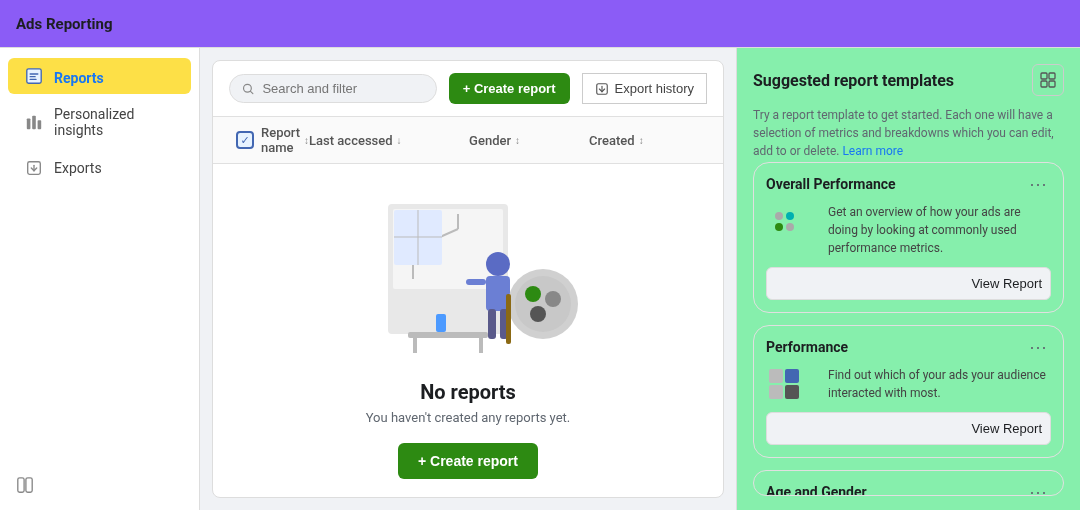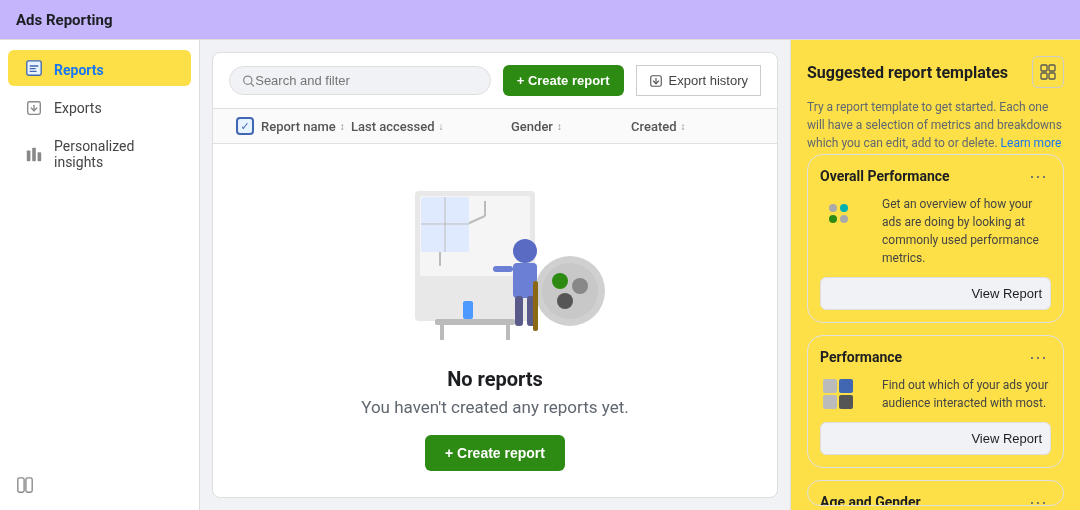--- a/index.html
+++ b/index.html
@@ -10,24 +10,24 @@
       color: #1c1e21;
       width: 1080px;
       height: 510px;
       overflow: hidden;
       display: flex;
       flex-direction: column;
     }
 
     
     .top-bar {
-      background: #c4b5fd;
+      background: #8b5cf6;
       border-bottom: 1px solid #ddd;
       padding: 0 16px;
-      height: 40px;
+      height: 48px;
       display: flex;
       align-items: center;
     }
     .top-bar-title {
       font-weight: 700;
       font-size: 15px;
       color: #1c1e21;
     }
 
     
@@ -104,20 +104,21 @@
     .content-toolbar {
       padding: 12px 16px;
       display: flex;
       align-items: center;
       gap: 12px;
       border-bottom: 1px solid #e0e0e0;
     }
     .search-box {
       display: flex;
       align-items: center;
+      gap: 8px;
       background: #f0f2f5;
       border: 1px solid #ddd;
       border-radius: 20px;
       padding: 6px 12px;
       flex: 1;
       max-width: 320px;
     }
     .search-box input {
       border: none;
       background: transparent;
@@ -188,42 +189,42 @@
       height: 180px;
       margin-bottom: 16px;
     }
     .empty-title {
       font-size: 20px;
       font-weight: 700;
       color: #1c1e21;
       margin-bottom: 6px;
     }
     .empty-subtitle {
-      font-size: 17px;
+      font-size: 13px;
       color: #606770;
       margin-bottom: 18px;
     }
     .create-report-btn-center {
       background: #2d8a12;
       color: #fff;
       border: none;
       border-radius: 6px;
       padding: 10px 20px;
       font-size: 14px;
       font-weight: 600;
       cursor: pointer;
       display: flex;
       align-items: center;
       gap: 6px;
     }
 
     
     .right-panel {
-      width: 290px;
-      background: #fde047;
+      width: 344px;
+      background: #86efac;
       border-left: 1px solid #ddd;
       display: flex;
       flex-direction: column;
       overflow-y: auto;
       padding: 16px;
     }
     .right-panel-header {
       display: flex;
       align-items: center;
       justify-content: space-between;
@@ -390,36 +391,36 @@
           <rect x="5" y="7" width="10" height="1.5" fill="#4267B2" rx="0.75"></rect>
           <rect x="5" y="10" width="7" height="1.5" fill="#4267B2" rx="0.75"></rect>
           <rect x="5" y="13" width="8" height="1.5" fill="#4267B2" rx="0.75"></rect>
         </svg>
       </span>
       <span>Reports</span>
     </div>
     <div class="sidebar-item">
       <span class="sidebar-icon">
         <svg viewBox="0 0 20 20" fill="none">
+          <rect x="2" y="6" width="4" height="12" rx="1" fill="#888"></rect>
+          <rect x="8" y="3" width="4" height="15" rx="1" fill="#888"></rect>
+          <rect x="14" y="8" width="4" height="10" rx="1" fill="#888"></rect>
+        </svg>
+      </span>
+      <span>Personalized insights</span>
+    </div>
+    <div class="sidebar-item">
+      <span class="sidebar-icon">
+        <svg viewBox="0 0 20 20" fill="none">
           <rect x="3" y="3" width="14" height="14" rx="2" stroke="#888" stroke-width="1.5"></rect>
           <path d="M7 10 L10 13 L13 10" stroke="#888" stroke-width="1.5" stroke-linecap="round"></path>
           <path d="M10 7 L10 13" stroke="#888" stroke-width="1.5" stroke-linecap="round"></path>
         </svg>
       </span>
       <span>Exports</span>
-    </div>
-    <div class="sidebar-item">
-      <span class="sidebar-icon">
-        <svg viewBox="0 0 20 20" fill="none">
-          <rect x="2" y="6" width="4" height="12" rx="1" fill="#888"></rect>
-          <rect x="8" y="3" width="4" height="15" rx="1" fill="#888"></rect>
-          <rect x="14" y="8" width="4" height="10" rx="1" fill="#888"></rect>
-        </svg>
-      </span>
-      <span>Personalized insights</span>
     </div>
 
     <div class="sidebar-collapse-btn">
       <svg width="18" height="18" viewBox="0 0 20 20" fill="none">
         <rect x="2" y="2" width="7" height="16" rx="2" stroke="#888" stroke-width="1.5"></rect>
         <rect x="11" y="2" width="7" height="16" rx="2" stroke="#888" stroke-width="1.5"></rect>
       </svg>
     </div>
   </div>
 

